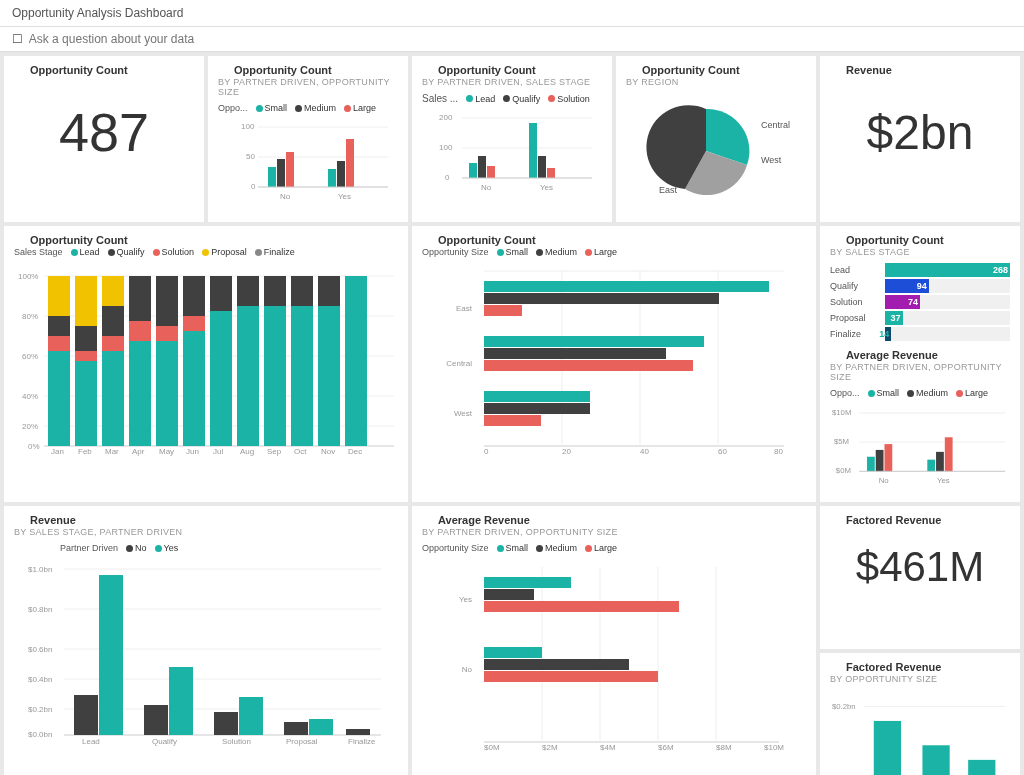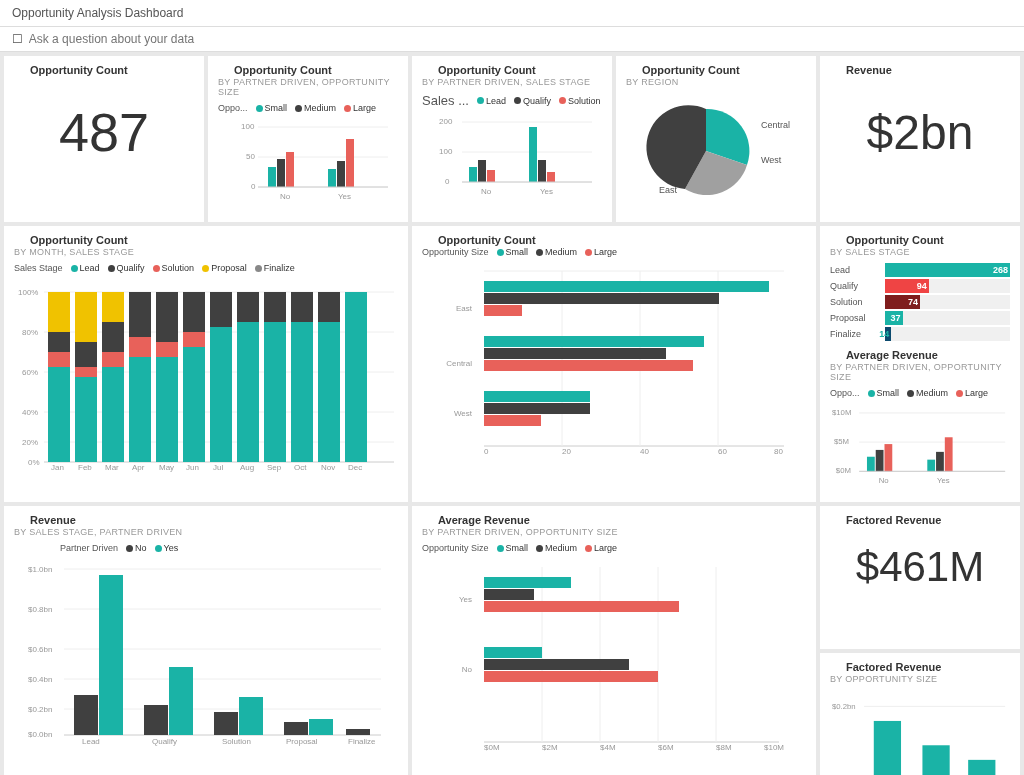--- a/index.html
+++ b/index.html
@@ -114,21 +114,21 @@
       <line x1="35" y1="70" x2="165" y2="70" stroke="#ccc" stroke-width="1"></line>
       <text x="57" y="82" class="tick-label">No</text>
       <text x="115" y="82" class="tick-label">Yes</text>
     </svg>
   </div>
 
   <div class="card card-opp-stage">
     <div class="card-title">Opportunity Count</div>
     <div class="card-subtitle">BY PARTNER DRIVEN, SALES STAGE</div>
     <div class="legend">
-      <span style="font-size:13px;color:#555;">Sales ...</span>
+      <span style="font-size:10px;color:#555;">Sales ...</span>
       <span class="legend-item">
           <span class="legend-dot" style="background:#1ab3a6;"></span>
           <span style="font-size:9px;">Lead</span>
         </span>
       <span class="legend-item">
           <span class="legend-dot" style="background:#404040;"></span>
           <span style="font-size:9px;">Qualify</span>
         </span>
       <span class="legend-item">
           <span class="legend-dot" style="background:#e8615a;"></span>
@@ -172,21 +172,20 @@
     </svg>
   </div>
 
   <div class="card card-revenue-big">
     <div class="card-title">Revenue</div>
     <div class="big-number" style="font-size:48px; height:110px;">$2bn</div>
   </div>
 
   <div class="card card-opp-month">
     <div class="card-title">Opportunity Count</div>
-    <div class="card-subtitle">BY MONTH, SALES STAGE</div>
     <div class="legend">
       <span style="font-size:9px;color:#555;">Sales Stage</span>
       <span class="legend-item">
           <span class="legend-dot" style="background:#1ab3a6;"></span>
           <span style="font-size:9px;">Lead</span>
         </span>
       <span class="legend-item">
           <span class="legend-dot" style="background:#404040;"></span>
           <span style="font-size:9px;">Qualify</span>
         </span>
@@ -336,29 +335,29 @@
         <div class="stage-label">Lead</div>
         <div class="stage-bar-wrap">
           <div class="stage-bar-fill" style="width:100%;background:#1ab3a6;height:14px;position:relative;">
             <span style="position:absolute;right:2px;top:0;font-size:9px;color:#fff;line-height:14px;font-weight:600;">268</span>
           </div>
         </div>
       </div>
       <div class="stage-bar-row">
         <div class="stage-label">Qualify</div>
         <div class="stage-bar-wrap">
-          <div class="stage-bar-fill" style="width:35%;background:#ef4444;height:14px;position:relative;">
+          <div class="stage-bar-fill" style="width:35%;background:#1d4ed8;height:14px;position:relative;">
             <span style="position:absolute;right:2px;top:0;font-size:9px;color:#fff;line-height:14px;font-weight:600;">94</span>
           </div>
         </div>
       </div>
       <div class="stage-bar-row">
         <div class="stage-label">Solution</div>
         <div class="stage-bar-wrap">
-          <div class="stage-bar-fill" style="width:28%;background:#7f1d1d;height:14px;position:relative;">
+          <div class="stage-bar-fill" style="width:28%;background:#a21caf;height:14px;position:relative;">
             <span style="position:absolute;right:2px;top:0;font-size:9px;color:#fff;line-height:14px;font-weight:600;">74</span>
           </div>
         </div>
       </div>
       <div class="stage-bar-row">
         <div class="stage-label">Proposal</div>
         <div class="stage-bar-wrap">
           <div class="stage-bar-fill" style="width:14%;background:#1ab3a6;height:14px;position:relative;">
             <span style="position:absolute;right:2px;top:0;font-size:9px;color:#fff;line-height:14px;font-weight:600;">37</span>
           </div>

